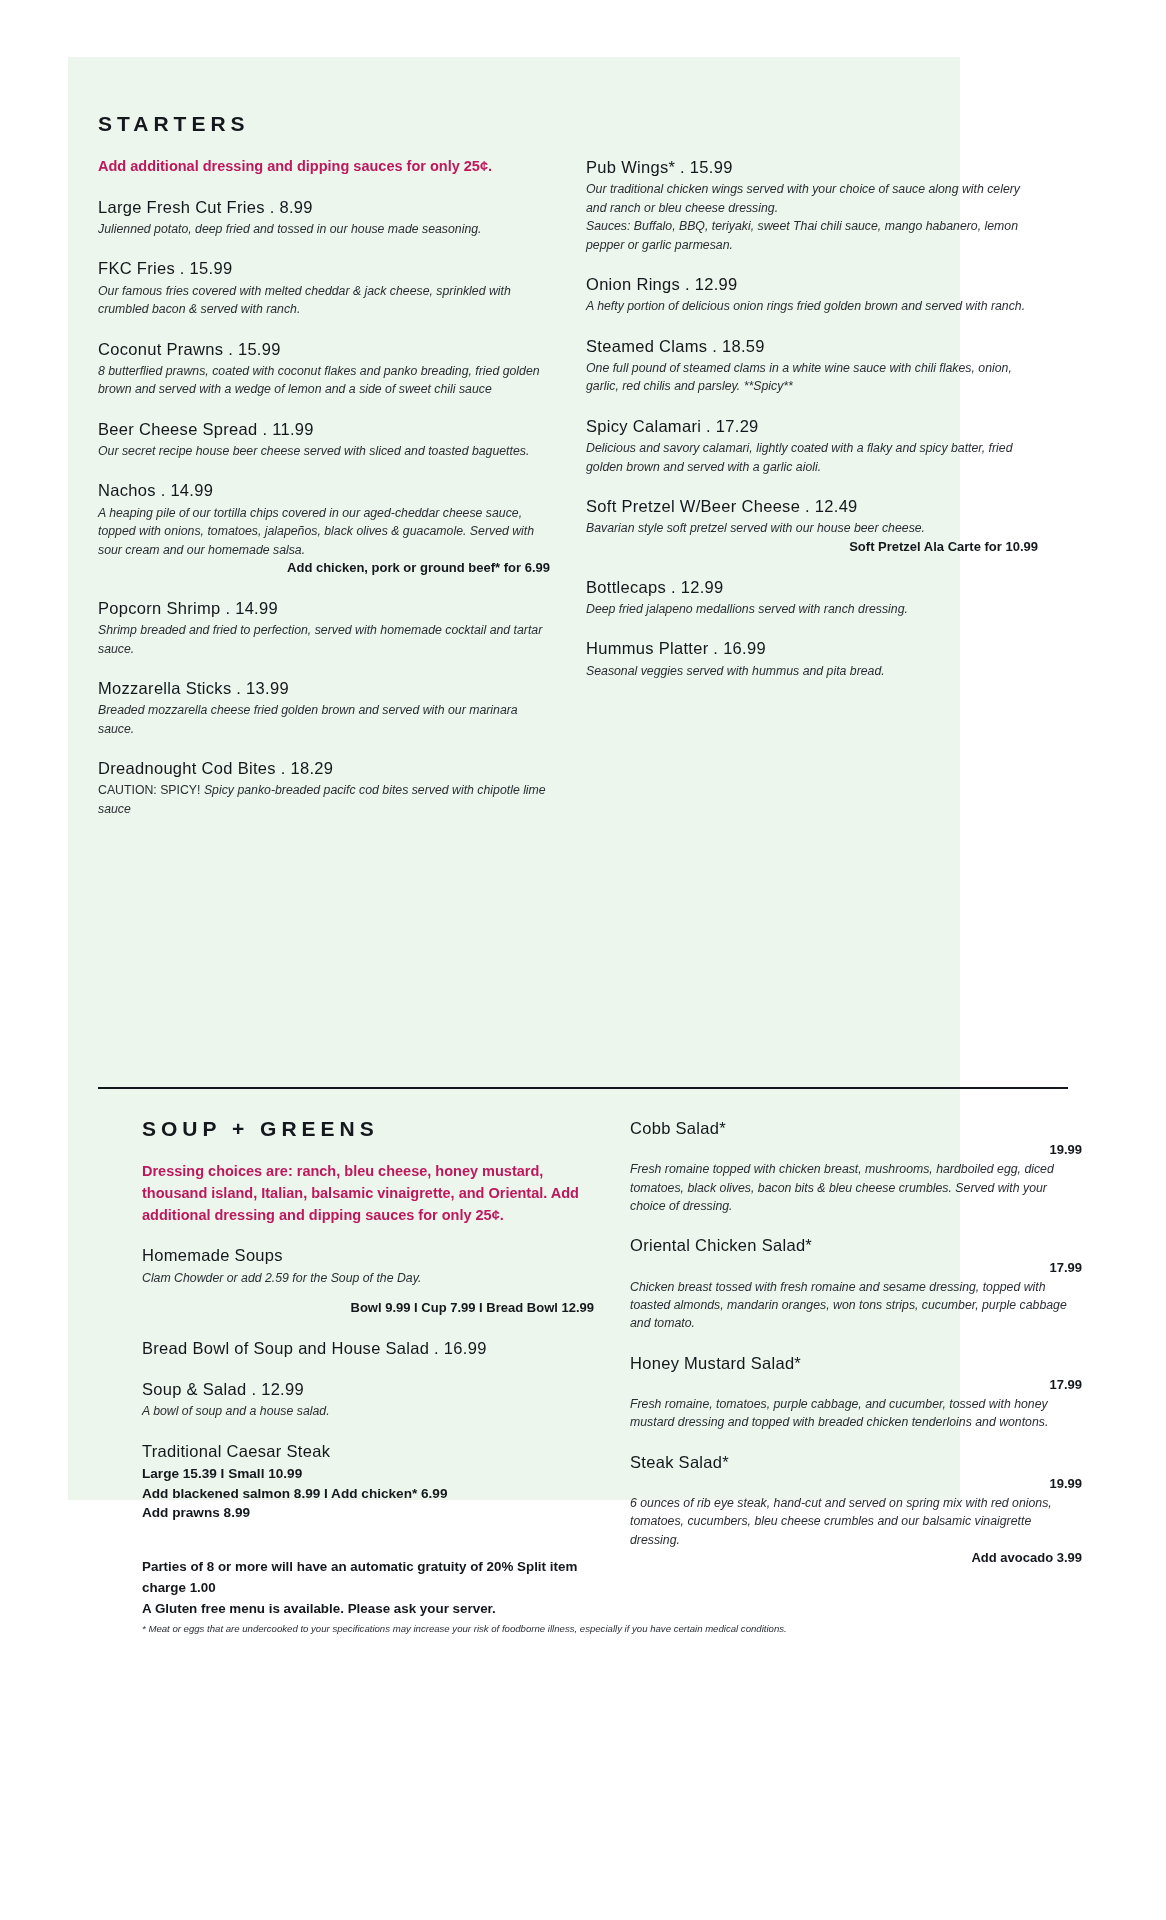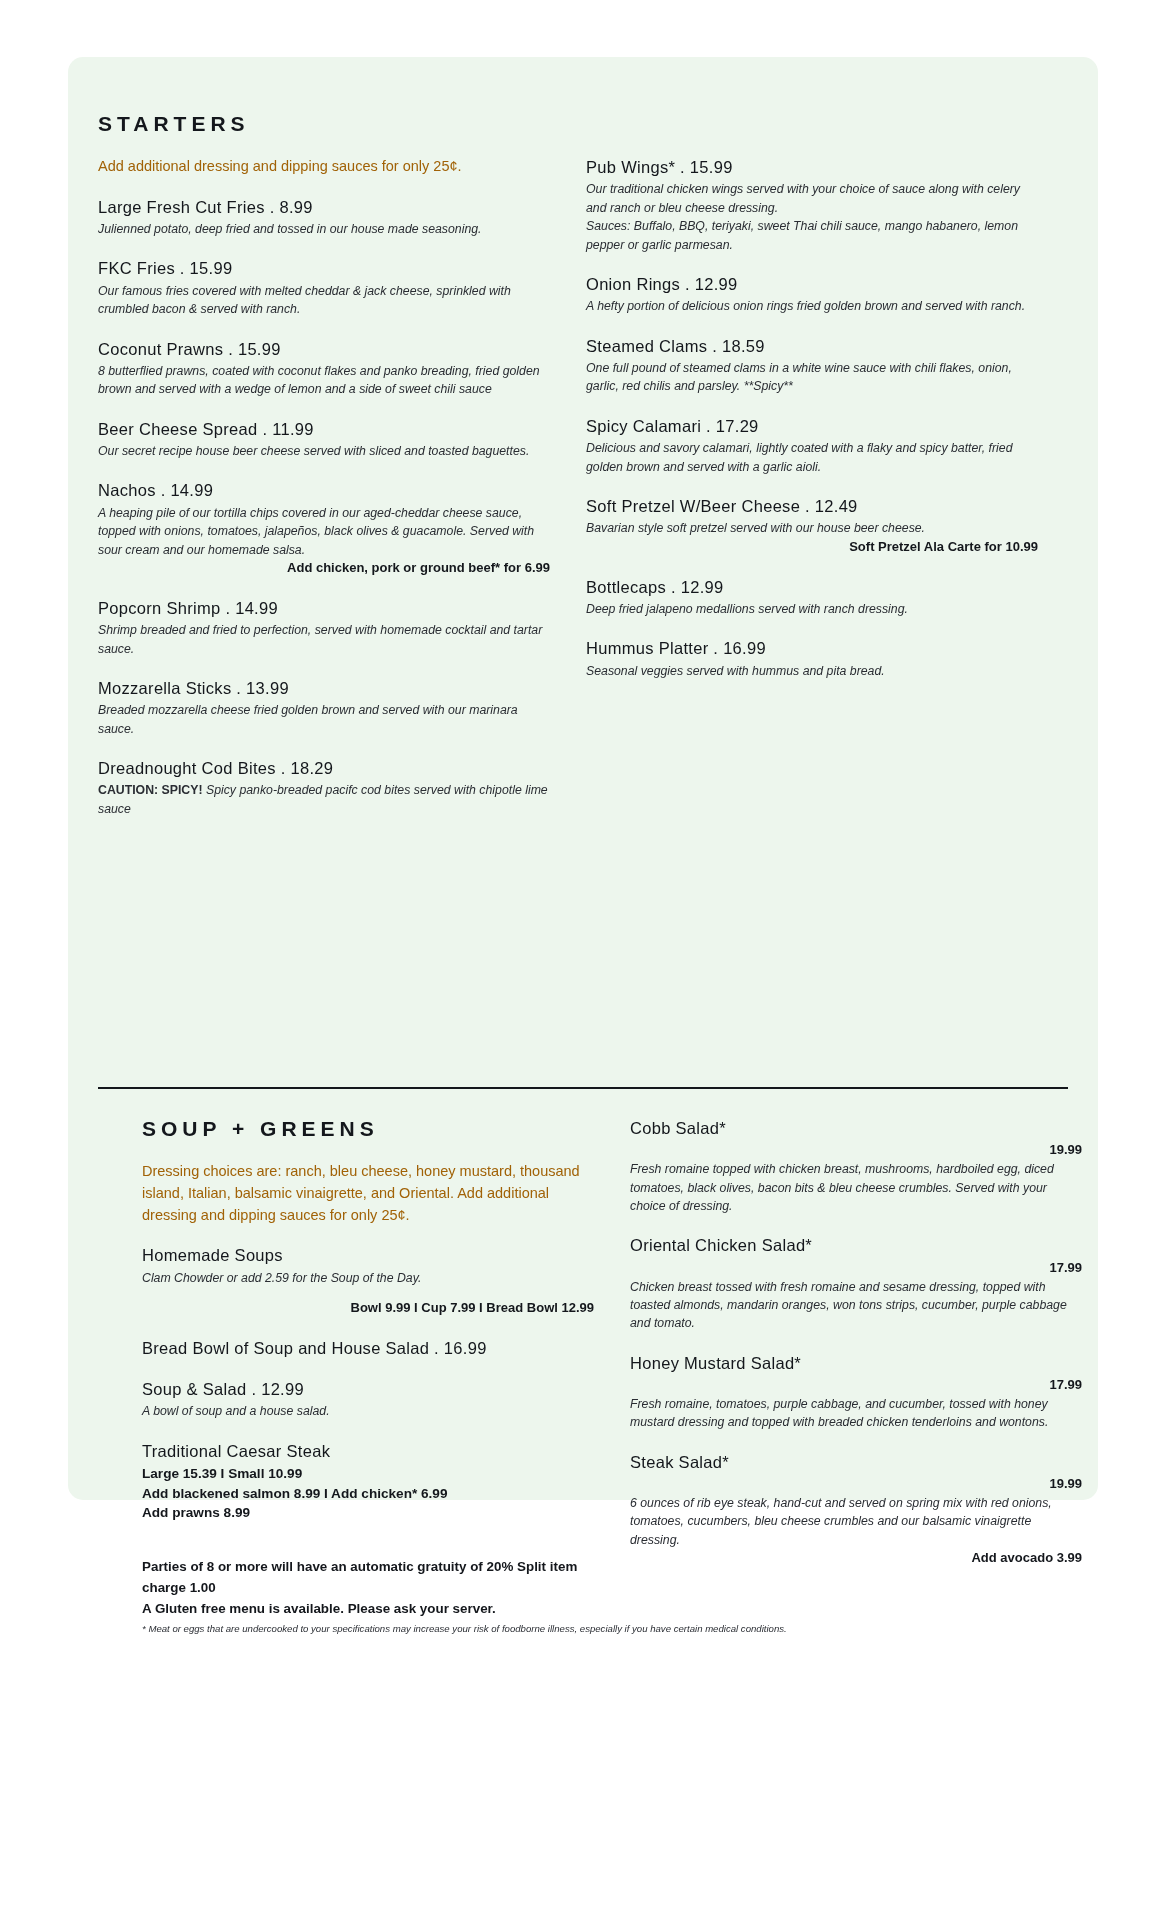--- a/index.html
+++ b/index.html
@@ -8,24 +8,23 @@
     width: 1166px;
     height: 1920px;
     background: #ffffff;
     font-family: "Liberation Sans", sans-serif;
     color: #1a1a1a;
   }
   .page {
     position: absolute;
     left: 68px;
     top: 57px;
-    width: 1030px;
+    width: 892px;
     height: 1443px;
     background: #edf6ed;
-    border-radius: 15px;
   }
   .content {
     position: absolute;
     left: 30px;
     top: 55px;
     width: 970px;
   }
 
   .section-title {
     font-size: 21px;
@@ -61,27 +60,27 @@
   .item-note {
     font-size: 13px;
     font-weight: bold;
     color: #14171c;
     line-height: 1.45;
     margin: 0;
     text-align: right;
   }
   .bold-block {
     font-size: 14.5px;
-    font-weight: normal;
-    color: #a16207;
+    font-weight: bold;
+    color: #be185d;
     line-height: 1.5;
     margin: 0 0 18px 0;
   }
   .inline-caution {
-    font-weight: bold;
+    font-weight: normal;
     font-style: normal;
   }
   .price-line {
     font-size: 13.6px;
     font-weight: bold;
     color: #14171c;
     line-height: 1.45;
     margin: 0;
   }
 

